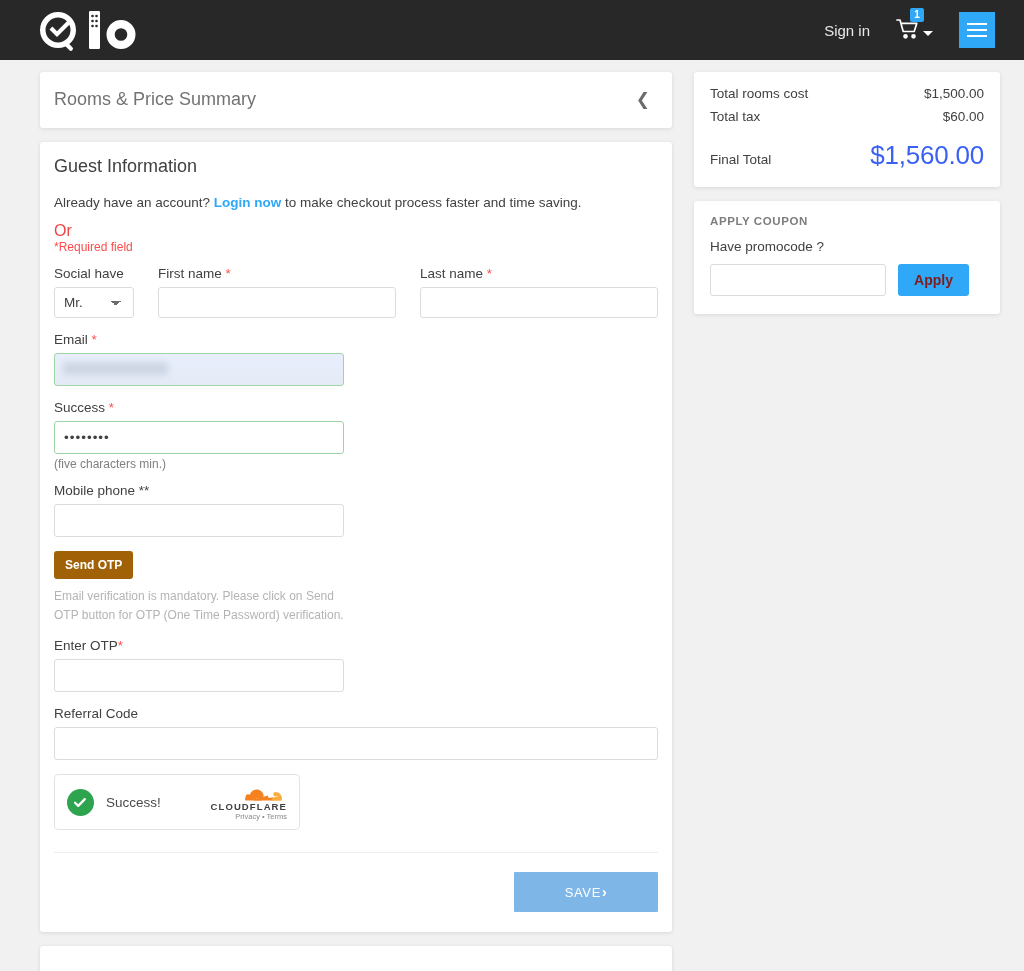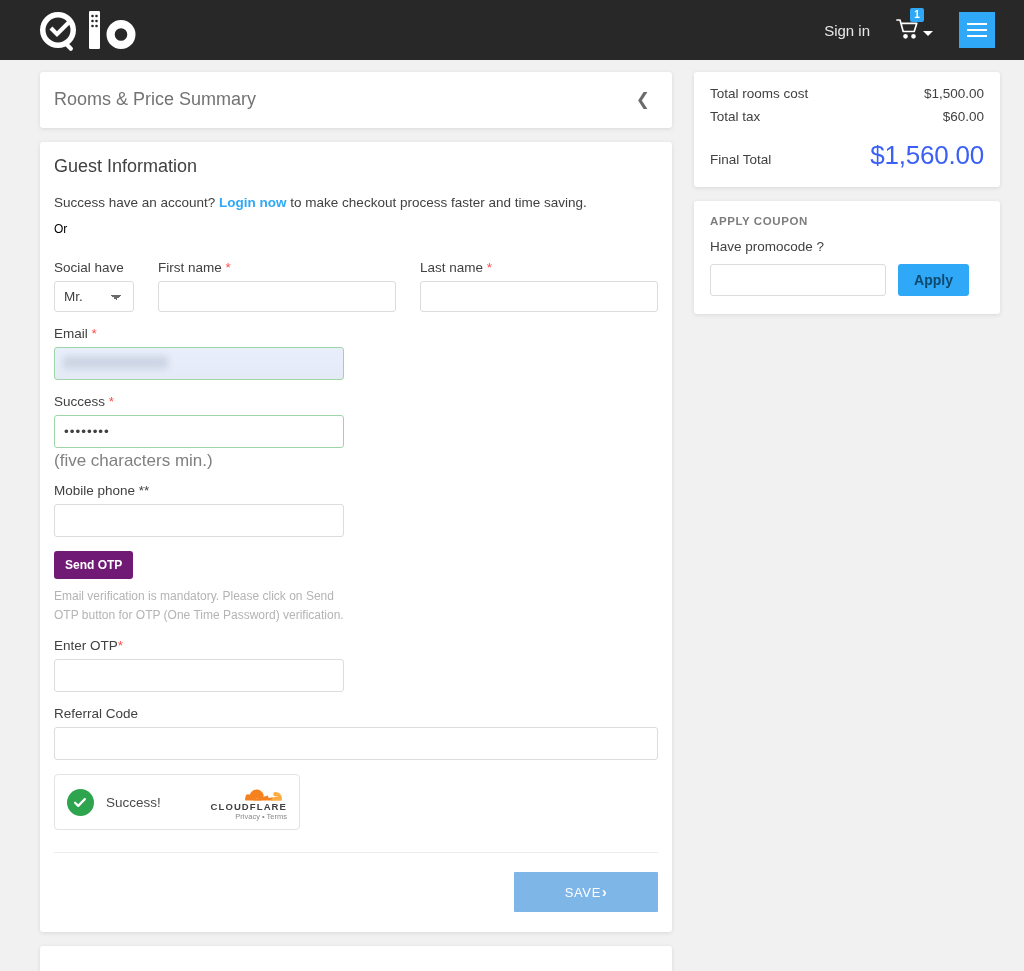--- a/index.html
+++ b/index.html
@@ -138,23 +138,23 @@
     color: #414141;
     margin: 0 0 12px 0;
   }
   .login-link {
     color: #2fa8f7;
     font-weight: bold;
     text-decoration: none;
     cursor: pointer;
   }
   .or-line {
-    font-size: 12px;
-    margin: 0 0 24px 0;
-    color: #000000;
+    font-size: 16px;
+    margin: 0 0 0 0;
+    color: #ef4444;
   }
   .required-note {
     color: #ff4c4c;
     font-size: 12px;
     margin: 0 0 12px 0;
   }
   .req-star { color: #ff4c4c; }
 
   .field-label {
     display: block;
@@ -214,34 +214,34 @@
     background: #ccd5e4;
     filter: blur(3px);
     border-radius: 2px;
     opacity: .95;
   }
   .w290 { width: 290px; }
   .w582 { width: 604px; }
   .w290-block { margin-bottom: 4px; }
 
   .hint {
-    font-size: 17px;
+    font-size: 12px;
     color: #808080;
     margin: 3px 0 12px 0;
   }
   .otp-note {
     font-size: 12px;
     color: #b4b4b4;
     line-height: 1.55;
     margin: 8px 0 14px 0;
     max-width: 290px;
   }
 
   .btn-otp {
-    background: #701a75;
+    background: #a16207;
     color: #fff;
     border: none;
     border-radius: 3px;
     font-size: 12px;
     font-weight: bold;
     padding: 7px 11px;
     cursor: pointer;
     font-family: "Liberation Sans", sans-serif;
   }
 
@@ -344,21 +344,21 @@
   }
   .coupon-sub {
     font-size: 13.5px;
     color: #414141;
     margin: 0 0 10px 0;
   }
   .coupon-row { display: flex; gap: 12px; align-items: center; }
   .coupon-row input { width: 176px; height: 32px; }
   .btn-apply {
     background: #2fa8f7;
-    color: #0c4a6e;
+    color: #7f1d1d;
     border: none;
     border-radius: 3px;
     font-size: 14px;
     font-weight: bold;
     width: 71px;
     height: 32px;
     cursor: pointer;
     font-family: "Liberation Sans", sans-serif;
   }
 </style>
@@ -419,25 +419,26 @@
         <span class="chev-left">❮</span>
       </div>
     </div>
 
     <div class="card guest-card">
       <h2 class="guest-title">Guest Information</h2>
 
       <div class="guest-body">
 
         <p class="login-line">
-          <span>Success have an account? </span><a class="login-link">Login now</a><span> to make checkout process faster and time saving.</span>
+          <span>Already have an account? </span><a class="login-link">Login now</a><span> to make checkout process faster and time saving.</span>
         </p>
 
         <p class="or-line">Or</p>
 
+        <p class="required-note">*Required field</p>
 
         <div class="row">
           <div class="fg-title">
             <label class="field-label">Social have</label>
             <select>
               <option>Mr.</option>
             </select>
           </div>
 
           <div class="fg-first">

